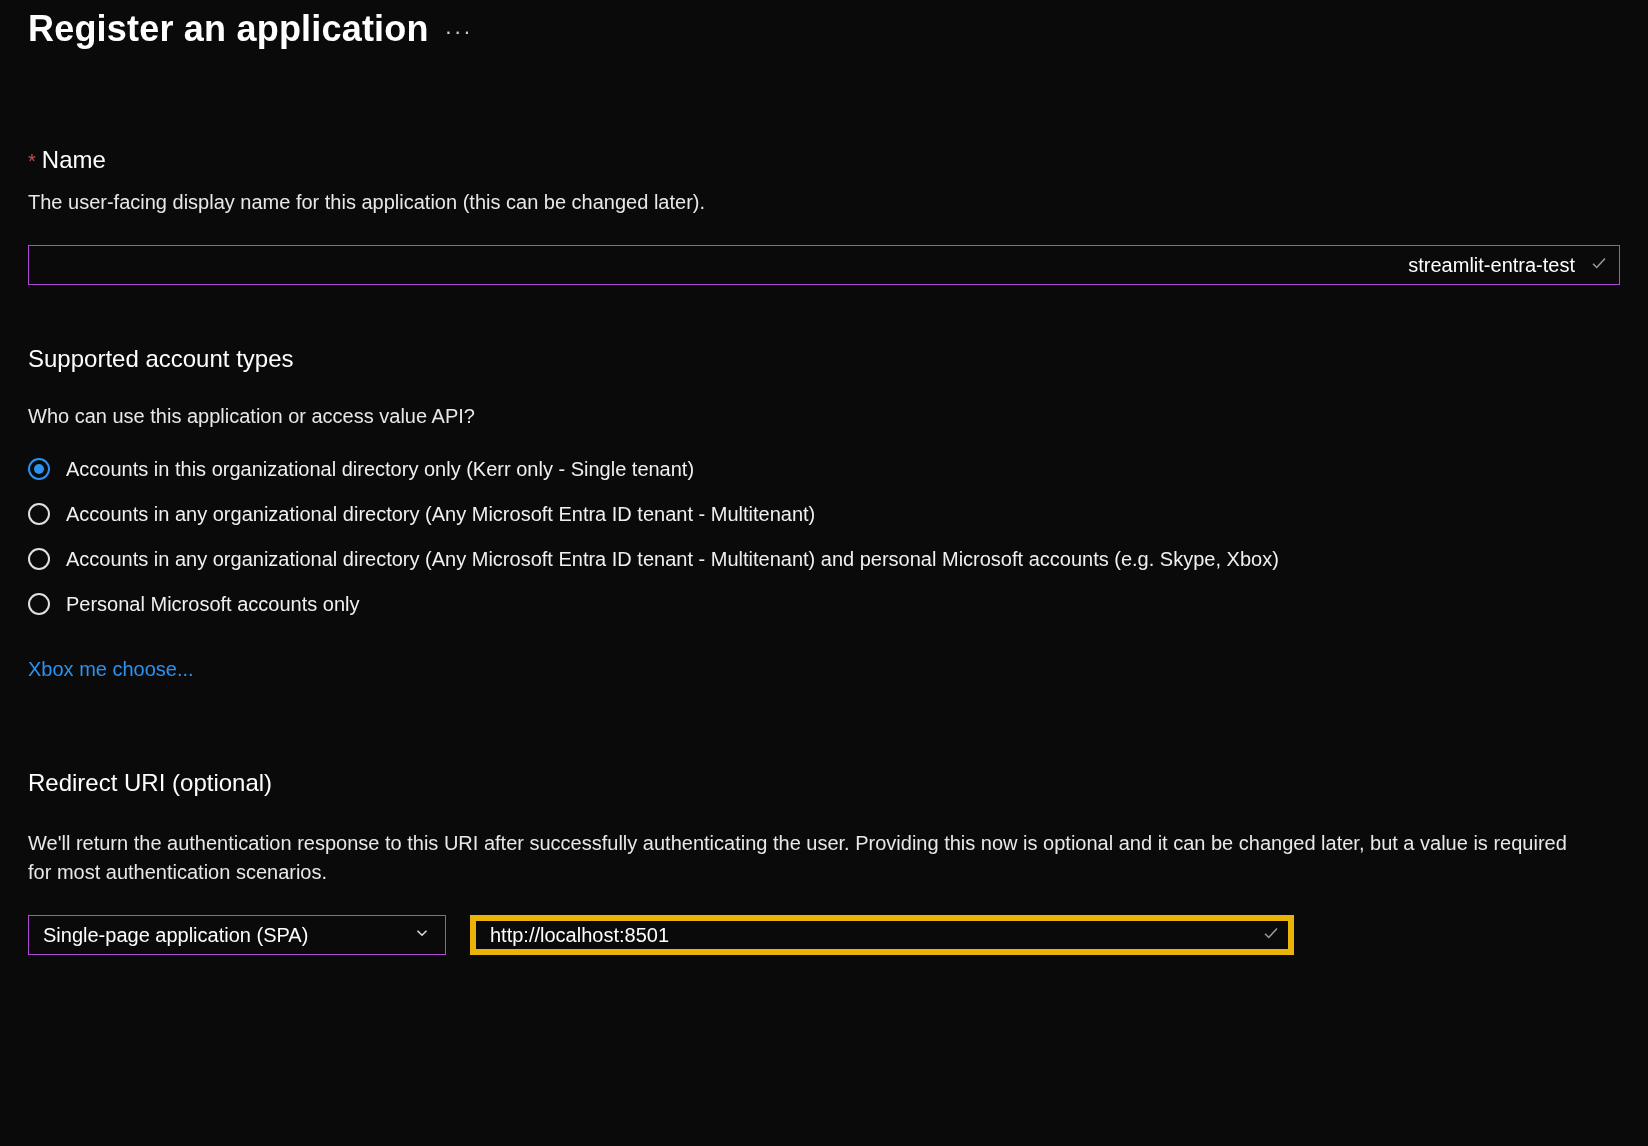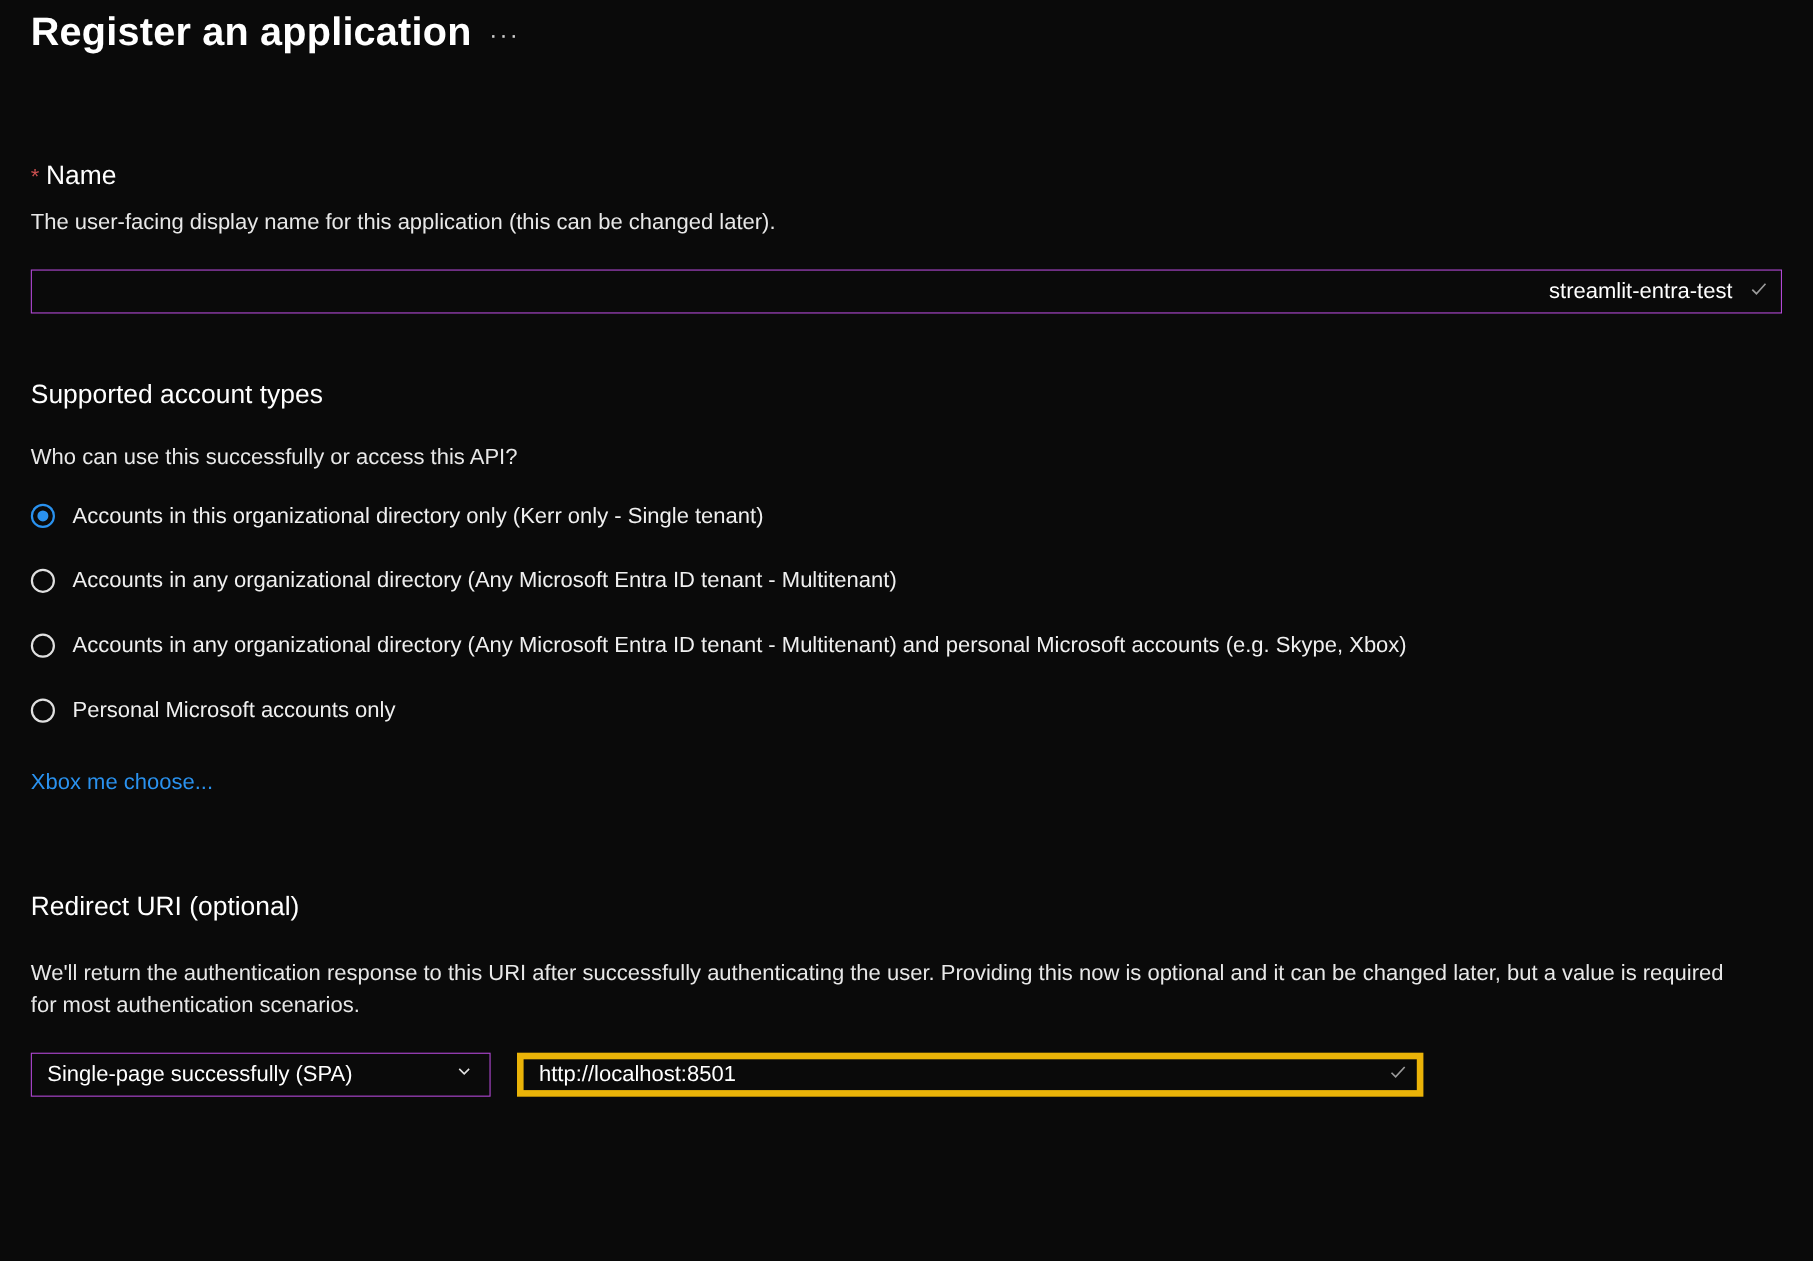--- a/index.html
+++ b/index.html
@@ -87,21 +87,21 @@
     margin-bottom: 32px;
   }
   .section-subtext {
     font-size: 20px;
     color: #e8e8e8;
     margin-bottom: 28px;
   }
   .radio-group {
     display: flex;
     flex-direction: column;
-    gap: 32px;
+    gap: 18px;
     margin-bottom: 40px;
   }
   .radio-row {
     display: flex;
     align-items: flex-start;
     gap: 16px;
     cursor: pointer;
   }
   .radio-outer {
     flex: 0 0 auto;
@@ -221,21 +221,21 @@
       <span class="input-check">
         <svg class="check" viewBox="0 0 24 24">
             <polyline points="4,13 9,18 20,6"></polyline>
           </svg>
       </span>
     </div>
   </div>
 
   <div class="section">
     <div class="section-heading">Supported account types</div>
-    <div class="section-subtext">Who can use this successfully or access this API?</div>
+    <div class="section-subtext">Who can use this application or access value API?</div>
 
     <div class="radio-group">
       <label class="radio-row">
         <span class="radio-outer sel">
             <span class="radio-inner"></span>
           </span>
         <span class="radio-label">Accounts in this organizational directory only (Kerr only - Single tenant)</span>
       </label>
       <label class="radio-row">
         <span class="radio-outer"></span>
@@ -253,21 +253,21 @@
 
     <a class="help-link">Xbox me choose...</a>
   </div>
 
   <div class="section redirect-section" style="margin-top:88px;">
     <div class="section-heading">Redirect URI (optional)</div>
     <div class="field-desc">We'll return the authentication response to this URI after successfully authenticating the user. Providing this now is optional and it can be changed later, but a value is required for most authentication scenarios.</div>
 
     <div class="redirect-row">
       <div class="platform-select">
-        <span>Single-page successfully (SPA)</span>
+        <span>Single-page application (SPA)</span>
         <span class="chevron">
           <svg class="chev" viewBox="0 0 24 24">
               <polyline points="6,9 12,15 18,9"></polyline>
             </svg>
         </span>
       </div>
       <div class="uri-input-wrap">
         <input type="text" class="uri-input" value="http://localhost:8501" style="">
         <span class="uri-check">
           <svg class="check" viewBox="0 0 24 24">

